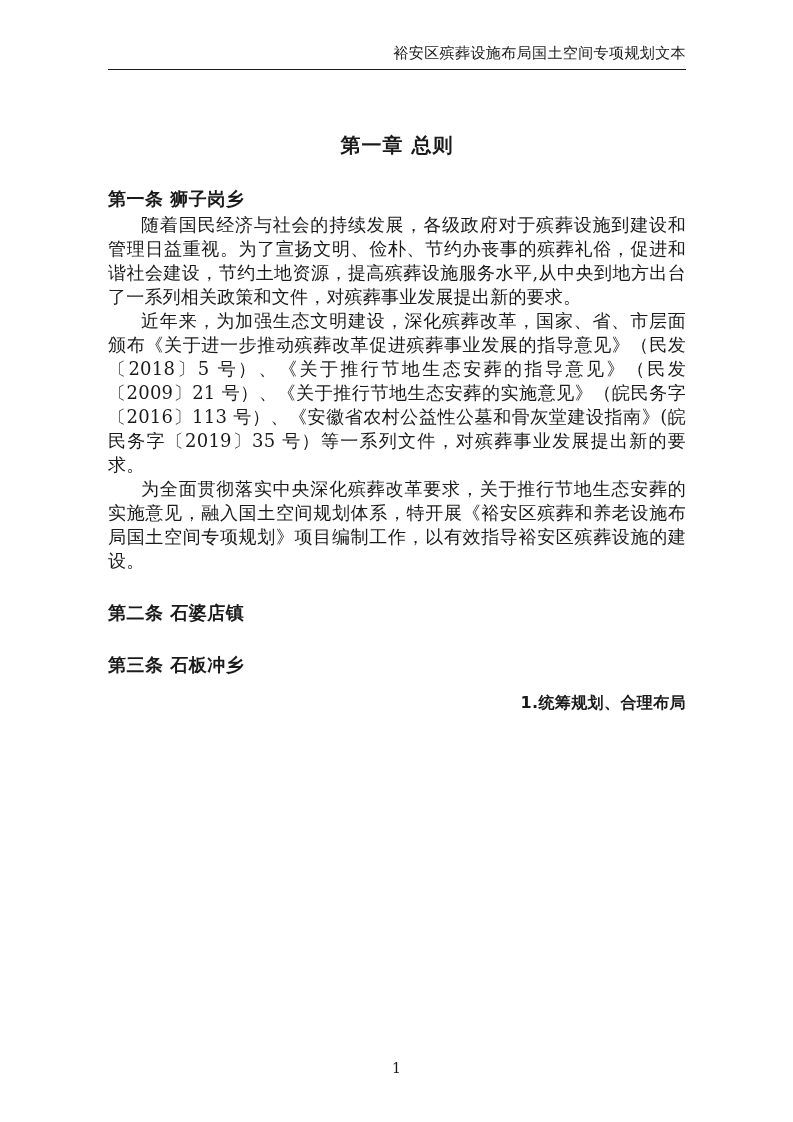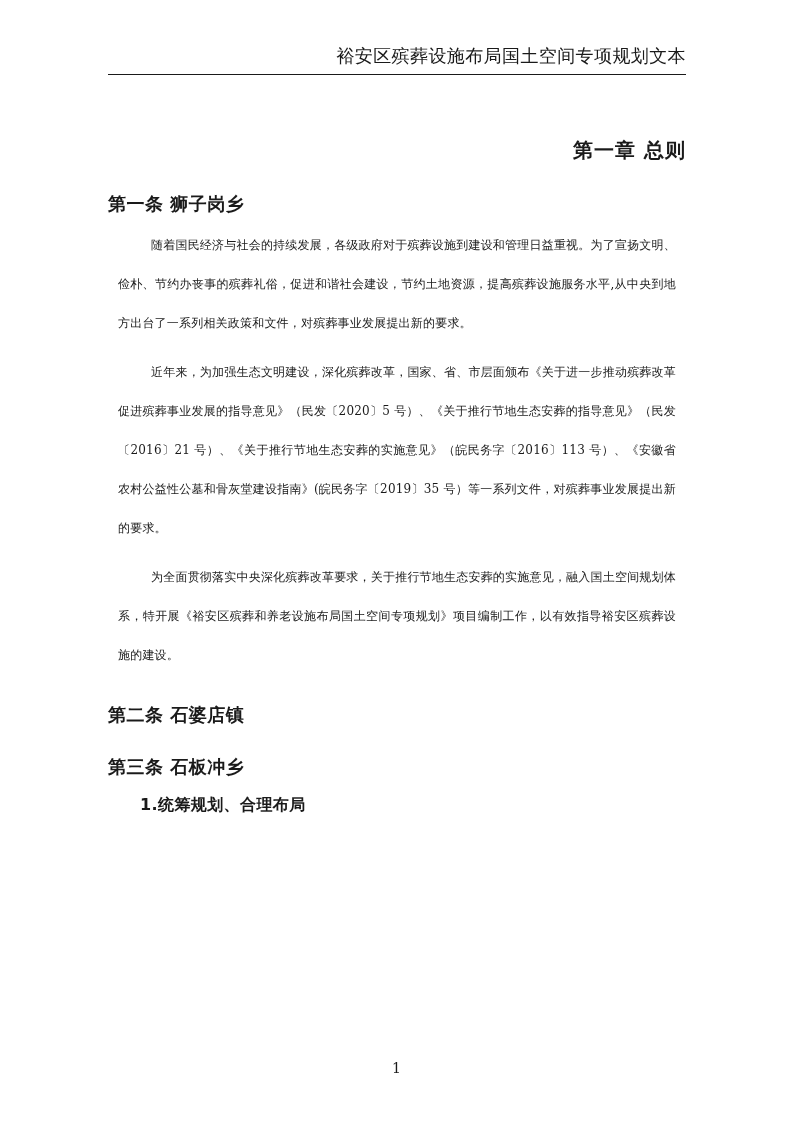--- a/index.html
+++ b/index.html
@@ -21,32 +21,32 @@
     overflow: hidden;
   }
   .content {
     position: absolute;
     left: 108px;
     top: 44px;
     width: 578px;
   }
   .header {
     text-align: right;
-    font-size: 18px;
+    font-size: 15px;
     letter-spacing: 0.4px;
     padding-bottom: 6px;
     color: #1a1a1a;
   }
   .header-rule {
     border-bottom: 1.2px solid #1a1a1a;
     width: 100%;
     margin-bottom: 0;
   }
   .chapter-title {
-    text-align: right;
+    text-align: center;
     font-size: 20px;
     font-weight: bold;
     letter-spacing: 1px;
     margin-top: 62px;
     margin-bottom: 0;
     font-family: "DejaVu Sans", "Liberation Sans", sans-serif;
   }
   .section-title {
     font-size: 18px;
     font-weight: bold;
@@ -56,28 +56,29 @@
     font-family: "DejaVu Sans", "Liberation Sans", sans-serif;
   }
   .sub-title {
     font-size: 16px;
     font-weight: bold;
     margin-top: 16px;
     margin-bottom: 2px;
     padding-left: 32px;
     letter-spacing: 0.4px;
     font-family: "DejaVu Sans", "Liberation Sans", sans-serif;
+    text-align: right;
   }
   p.body-text {
-    font-size: 12px;
-    line-height: 39px;
+    font-size: 18px;
+    line-height: 24px;
     text-align: justify;
     text-justify: inter-ideograph;
     text-indent: 33px;
-    margin: 10px;
+    margin: 0;
     letter-spacing: 0.2px;
   }
   .page-number {
     position: absolute;
     left: 0;
     right: 0;
     bottom: 46px;
     text-align: center;
     font-size: 14px;
     color: #1a1a1a;
@@ -92,21 +93,21 @@
 
     <div class="header">
       <span>裕安区殡葬设施布局国土空间专项规划文本</span>
     </div>
     <div class="header-rule"></div>
 
     <div class="chapter-title">第一章  总则</div>
 
     <div class="section-title">第一条  狮子岗乡</div>
     <p class="body-text">随着国民经济与社会的持续发展，各级政府对于殡葬设施到建设和管理日益重视。为了宣扬文明、俭朴、节约办丧事的殡葬礼俗，促进和谐社会建设，节约土地资源，提高殡葬设施服务水平,从中央到地方出台了一系列相关政策和文件，对殡葬事业发展提出新的要求。</p>
-    <p class="body-text">近年来，为加强生态文明建设，深化殡葬改革，国家、省、市层面颁布《关于进一步推动殡葬改革促进殡葬事业发展的指导意见》（民发〔2020〕5 号）、《关于推行节地生态安葬的指导意见》（民发〔2016〕21 号）、《关于推行节地生态安葬的实施意见》（皖民务字〔2016〕113 号）、《安徽省农村公益性公墓和骨灰堂建设指南》(皖民务字〔2019〕35 号）等一系列文件，对殡葬事业发展提出新的要求。</p>
+    <p class="body-text">近年来，为加强生态文明建设，深化殡葬改革，国家、省、市层面颁布《关于进一步推动殡葬改革促进殡葬事业发展的指导意见》（民发〔2018〕5 号）、《关于推行节地生态安葬的指导意见》（民发〔2009〕21 号）、《关于推行节地生态安葬的实施意见》（皖民务字〔2016〕113 号）、《安徽省农村公益性公墓和骨灰堂建设指南》(皖民务字〔2019〕35 号）等一系列文件，对殡葬事业发展提出新的要求。</p>
     <p class="body-text">为全面贯彻落实中央深化殡葬改革要求，关于推行节地生态安葬的实施意见，融入国土空间规划体系，特开展《裕安区殡葬和养老设施布局国土空间专项规划》项目编制工作，以有效指导裕安区殡葬设施的建设。</p>
 
     <div class="section-title">第二条  石婆店镇</div>
 
     <div class="section-title">第三条  石板冲乡</div>
     <div class="sub-title">1.统筹规划、合理布局</div>
 
   </div>
 
   <div class="page-number">1</div>

